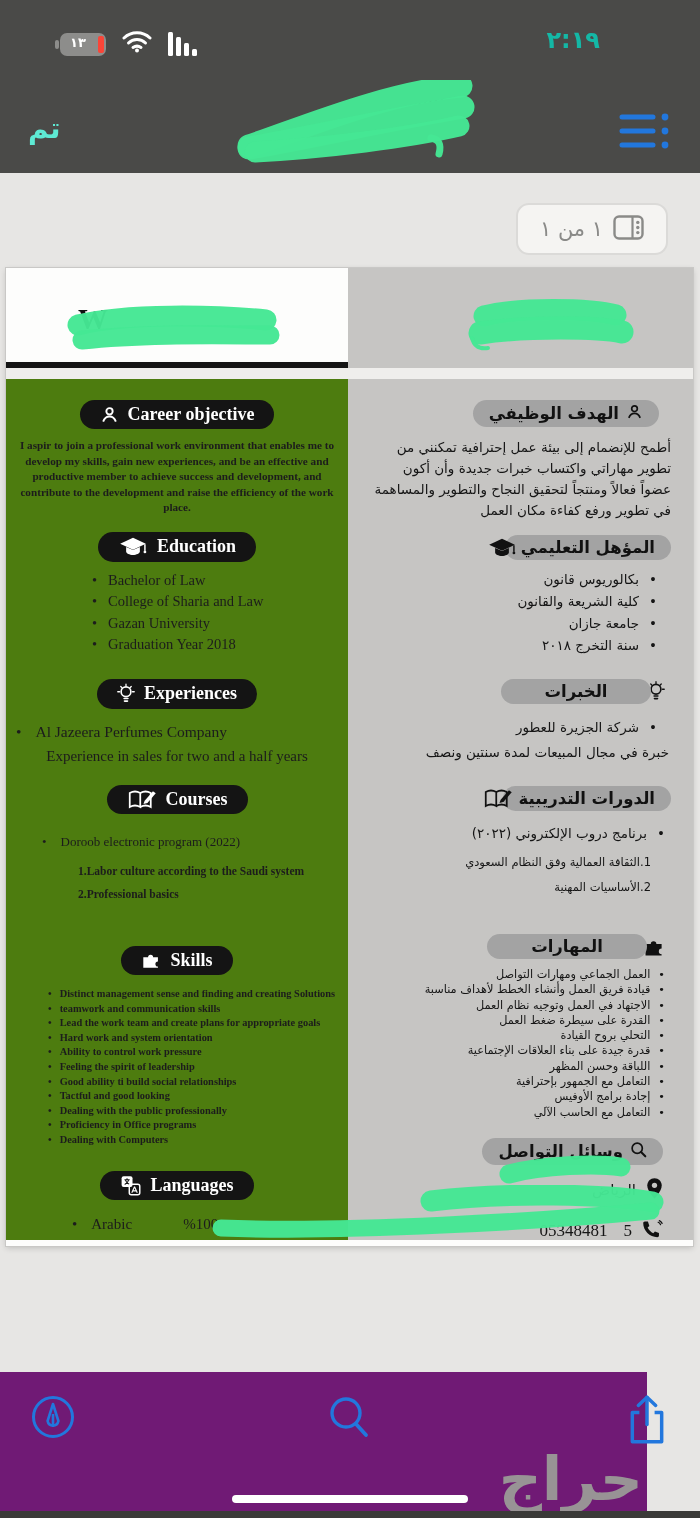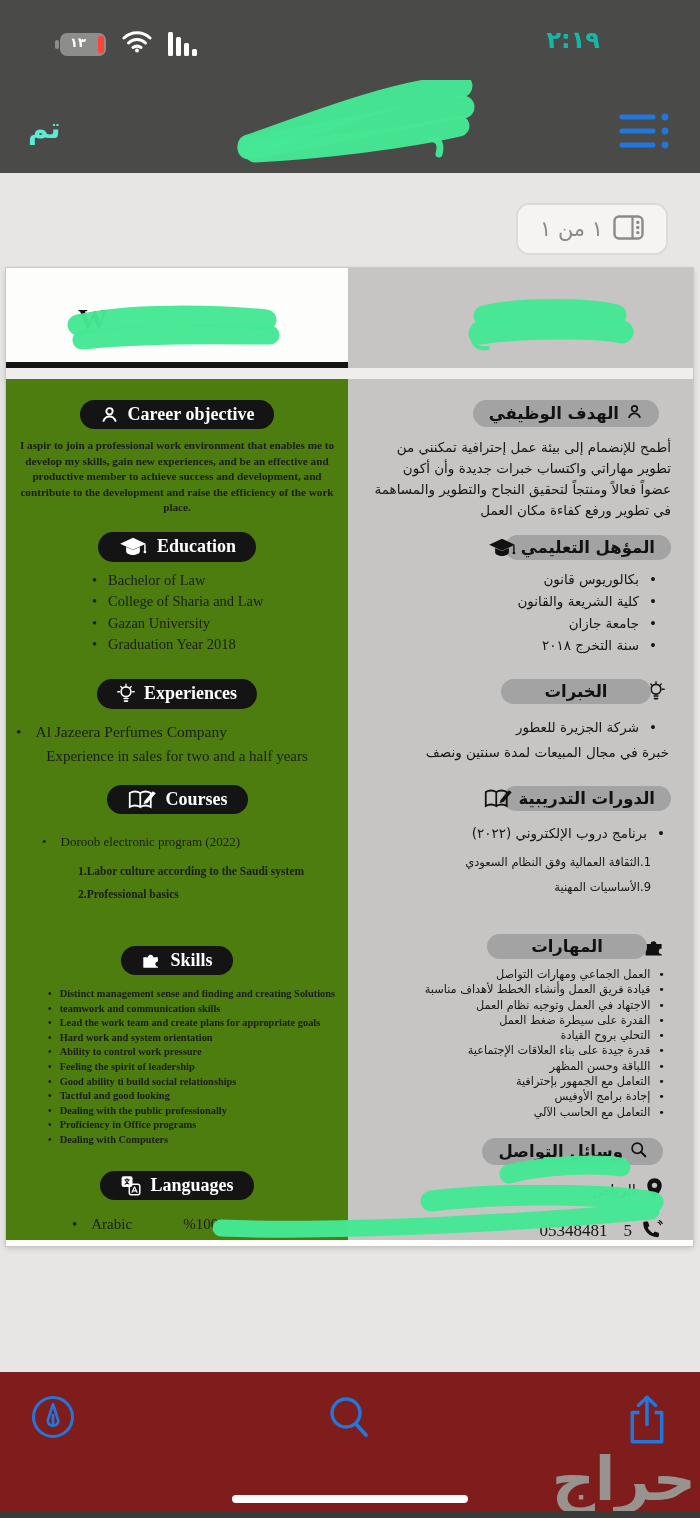--- a/index.html
+++ b/index.html
@@ -82,21 +82,21 @@
   .ar-contact-line{display:flex;align-items:center;gap:10px;margin:12px 12px 0 0;font-size:15px;}
   .c-num{direction:ltr;font-family:"Liberation Serif",serif;font-size:17px;}
   .gap-s{display:inline-block;width:16px;}
   .mt21{margin-top:21px;} .mt16{margin-top:16px;} .mt18{margin-top:18px;}
   .mt26{margin-top:26px;} .mt34{margin-top:34px;} .mt20{margin-top:20px;}
   .mt14{margin-top:14px;} .mt40{margin-top:40px;} .mt23{margin-top:23px;}
   
   .scribble{position:absolute;z-index:9;pointer-events:none;}
   .scribble path{stroke:#45e794;stroke-linecap:round;fill:none;opacity:.97;}
   
-  .bottom-bar{position:absolute;bottom:0;left:0;width:700px;height:146px;background:#7f1d1d;z-index:5;}
+  .bottom-bar{position:absolute;bottom:0;left:0;width:647px;height:146px;background:#701a75;z-index:5;}
   .bb-icon{position:absolute;top:22px;cursor:pointer;color:#2277dd;}
   .bb-markup{left:30px;} .bb-search{left:326px;} .bb-share{left:624px;}
   .home-ind{position:absolute;left:232px;bottom:15px;width:236px;height:8px;border-radius:4px;background:#fff;}
   .watermark{position:absolute;right:4px;bottom:4px;color:#9b9a97;font-family:"DejaVu Sans",sans-serif;
              font-weight:700;font-size:60px;letter-spacing:2px;opacity:.95;direction:rtl;}
   .bottom-edge{position:absolute;bottom:0;left:0;width:700px;height:7px;background:#39393七;}
   .bottom-edge{background:#3a3a38;}
 </style>
 </head>
 <body>
@@ -357,21 +357,21 @@
               <svg width="30" height="21" viewBox="0 0 34 24">
                 <path d="M3 4.5c4-2.2 8-2.2 12 0v16c-4-2.2-8-2.2-12 0z" fill="none" stroke="#111" stroke-width="2"></path>
                 <path d="M15 4.5c4-2.2 8-2.2 12 0v16c-4-2.2-8-2.2-12 0" fill="none" stroke="#111" stroke-width="2"></path>
                 <path d="M20 13.5 29.5 2.5l3.2 2.4-9.5 11-4.5 1.3z" fill="#111"></path>
               </svg>
             </span>
           </div>
           <div class="ar-course-main"><span>برنامج دروب الإلكتروني (٢٠٢٢)</span></div>
           <ul class="ar-course-sub">
             <li>1.الثقافة العمالية وفق النظام السعودي</li>
-            <li>9.الأساسيات المهنية</li>
+            <li>2.الأساسيات المهنية</li>
           </ul>
 
           <div class="ar-row mt34" style="margin-right:10px;">
             <span class="icon-out" style="margin-inline-end:-4px;">
               <svg width="22" height="22" viewBox="0 0 26 26">
                 <path d="M3 9.5h6.2a3.3 3.3 0 1 1 6.6 0H22v5.4a3.3 3.3 0 1 0 0 6.6V23H3z" fill="#111"></path>
               </svg>
             </span>
             <span class="pill-ar" style="min-width:128px;justify-content:center;">
               <span>المهارات</span>

